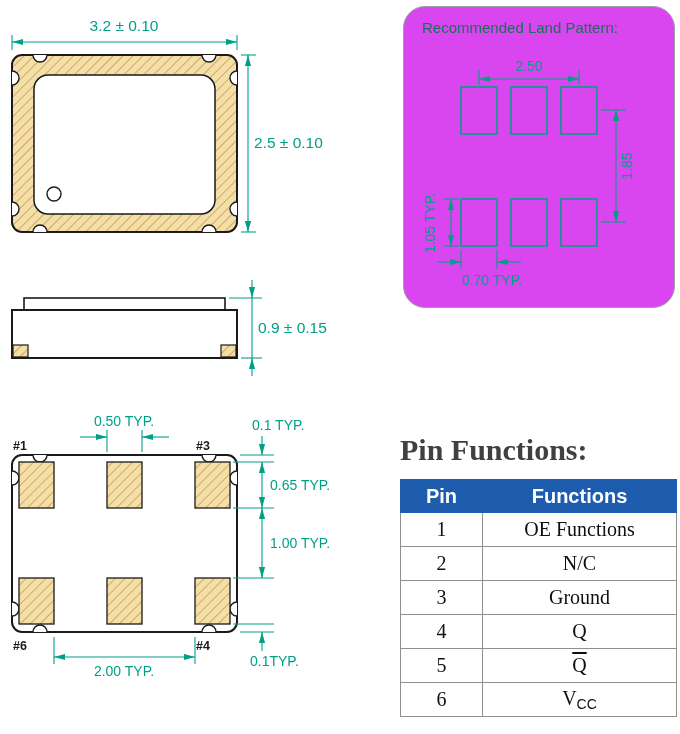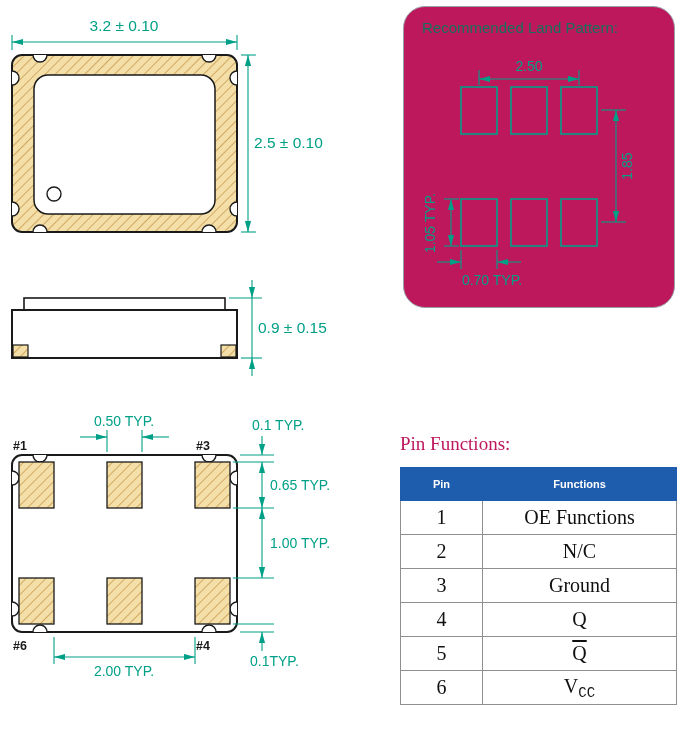--- a/index.html
+++ b/index.html
@@ -9,33 +9,33 @@
 
   .left-draw { position:absolute; left:0; top:0; }
 
   svg text { font-family:"Liberation Sans",sans-serif; }
   .dim line { stroke:#00A087; stroke-width:1.1; fill:none; }
   .dim text { fill:#00A087; font-size:14px; }
   .dim.dimlg text { font-size:15.5px; }
   .pinlbl text { fill:#1a1a1a; font-size:12.5px; font-weight:bold; }
 
   .land-panel { position:absolute; left:403px; top:6px; width:272px; height:302px;
-                border:1.6px solid #9aa1a8; border-radius:22px; background:#be185d; }
+                border:1.6px solid #9aa1a8; border-radius:22px; background:#d946ef; }
   .land-title { fill:#15715A; font-size:15px; }
 
   .pinfn { position:absolute; left:400px; top:433px; width:278px; }
-  .pinfn-title { font-family:"Liberation Serif",serif; font-weight:400; font-size:19px; color:#be185d; }
+  .pinfn-title { font-family:"Liberation Serif",serif; font-weight:700; font-size:30px; color:#404040; }
   .pinfn table { border-collapse:collapse; width:277px; margin-top:12px; table-layout:fixed; }
-  .pinfn th { background:#1E5CAD; color:#fff; font-size:11px; font-weight:700; height:33px;
+  .pinfn th { background:#1E5CAD; color:#fff; font-size:20px; font-weight:700; height:33px;
               border:1px solid #1E5CAD; text-align:center; }
   .col-pin { width:82px; }
   .pinfn td { border:1px solid #8f8f8f; font-family:"Liberation Serif",serif; font-size:20px;
               color:#101010; text-align:center; height:34px; background:#fff; }
   .ovl { text-decoration:overline; }
-  .subsc { font-size:14px; vertical-align:-4px; font-family:Liberation Mono, monospace; }
+  .subsc { font-size:14px; vertical-align:-4px; font-family:Liberation Sans, sans-serif; }
 </style>
 </head>
 <body>
 
 <div class="page">
 
   <svg class="left-draw" width="400" height="734" viewBox="0 0 400 734">
     <defs>
       <pattern id="hatch" width="7" height="7" patternUnits="userSpaceOnUse" patternTransform="rotate(45)">
         <rect width="7" height="7" fill="#F4DFA9"></rect>

